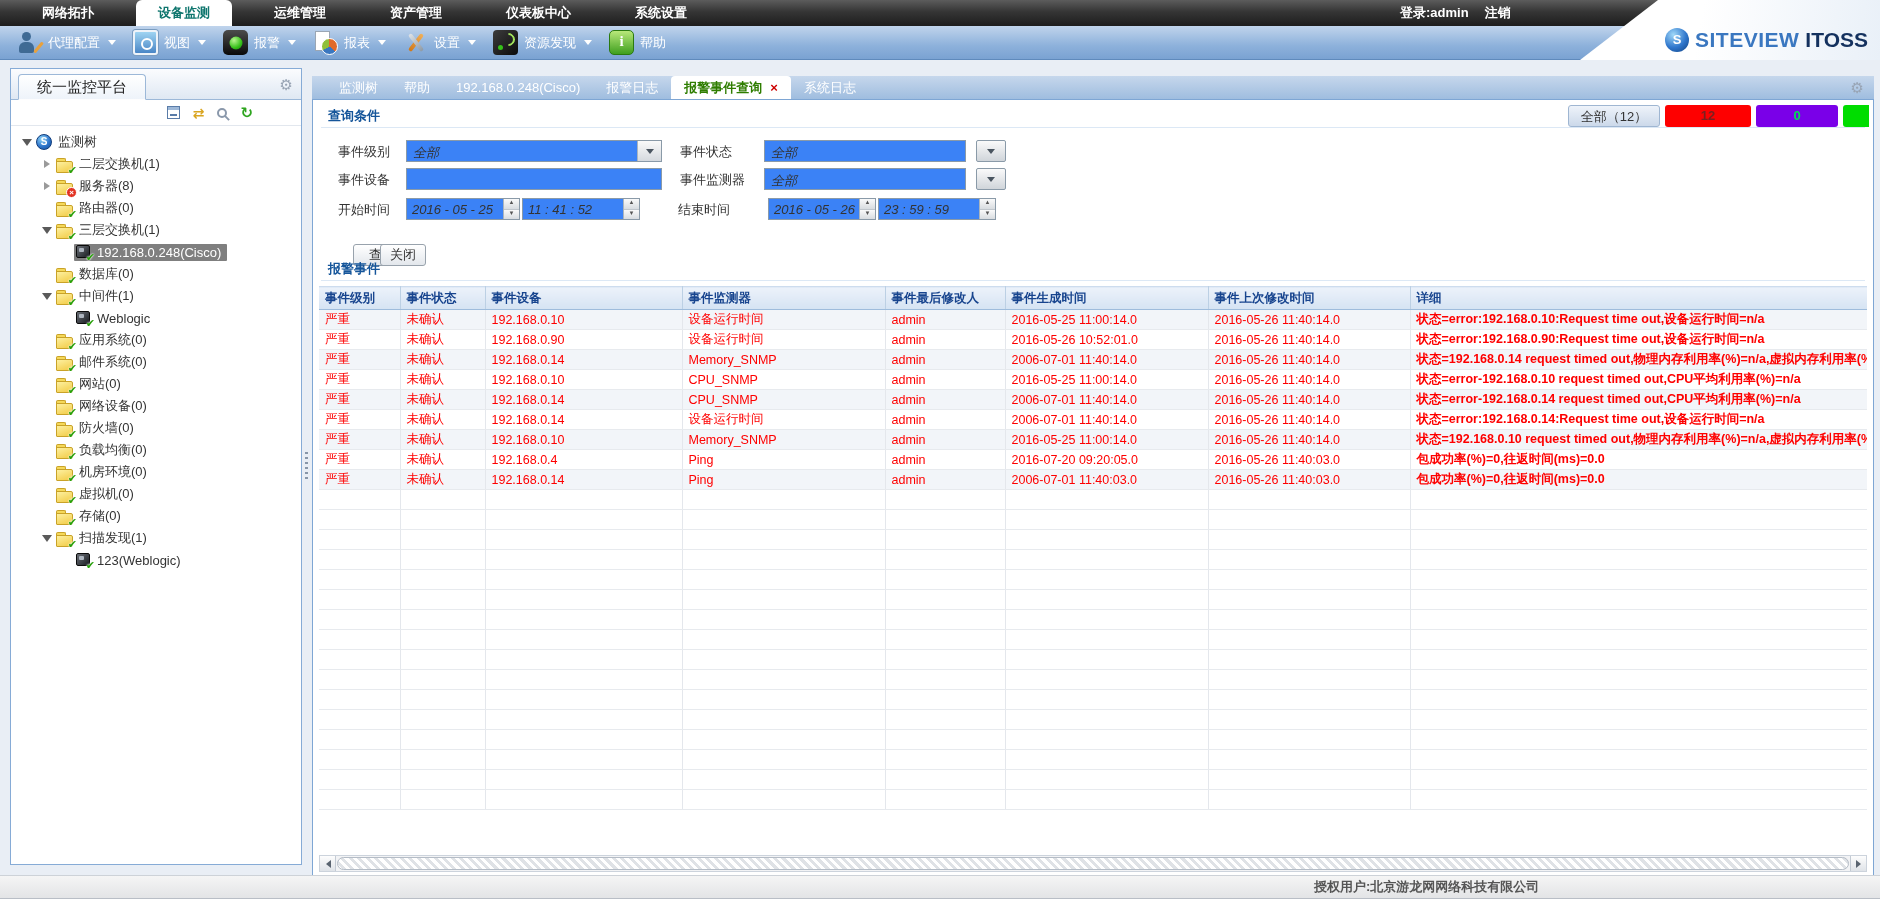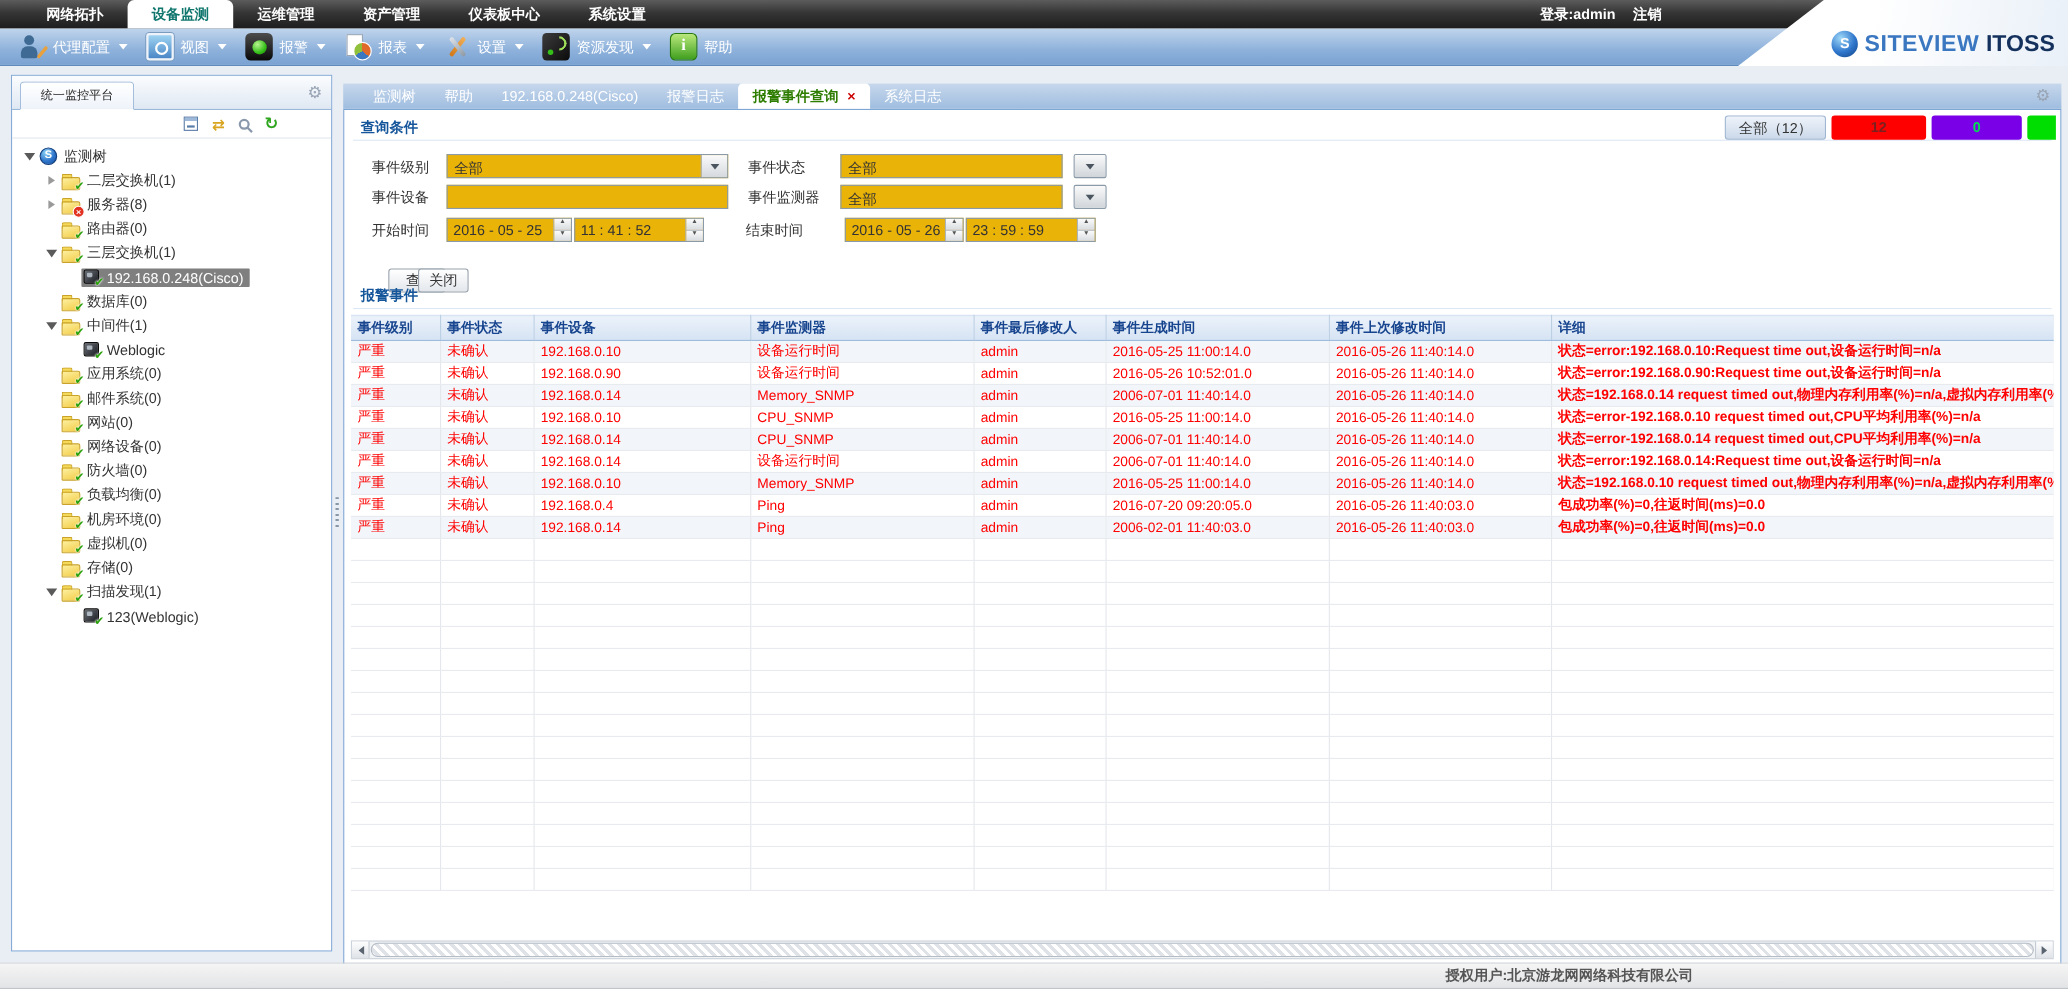--- a/index.html
+++ b/index.html
@@ -4,21 +4,21 @@
 <style>
   * { margin:0; padding:0; box-sizing:border-box; }
   html,body { width:1880px; height:907px; background:#fff; }
   body { font-family:"Liberation Sans","DejaVu Sans",sans-serif; position:relative; overflow:hidden; }
   #root { position:relative; width:1880px; height:907px; background:#fff; overflow:hidden; }
   #band { position:absolute; left:0; top:60px; width:1880px; height:815px; background:#e9eef5; }
 
   
   #menubar { position:absolute; left:0; top:0; width:1880px; height:26px;
     background:linear-gradient(#5c5c5c,#353535 45%,#1d1d1d); }
-  #menu-items { display:flex; margin-left:20px; height:26px; }
+  #menu-items { display:flex; margin-left:20px; height:26px;gap:20px; }
   .mitem { padding:0 22px; line-height:26px; color:#fff; font-size:13px; font-weight:bold; cursor:pointer; white-space:nowrap; }
   .mitem.mactive { background:#fff; color:#0f766e; border-radius:6px 6px 0 0; }
   #login-area { position:absolute; left:1400px; top:0; height:26px; display:flex; gap:16px; align-items:center; color:#fff; font-size:13px; font-weight:bold; }
 
   
   #toolbar { position:absolute; left:0; top:26px; width:1880px; height:34px;
     background:linear-gradient(#c0d4ec,#8db1db 60%,#7aa2d2); border-bottom:1px solid #5f8abc;
     display:flex; align-items:center;text-align:center; }
   .tbitem { display:flex; align-items:center; gap:6px; margin-left:17px; color:#fff; font-size:13px; cursor:pointer; white-space:nowrap; }
   .chev { width:0; height:0; border-left:4px solid transparent; border-right:4px solid transparent; border-top:5px solid #fff; margin-left:2px; }
@@ -50,21 +50,21 @@
   .brand-ball { width:24px; height:24px; border-radius:50%; color:#fff; text-align:center; line-height:24px; font-weight:bold; font-size:13px;
     background:radial-gradient(circle at 35% 28%,#9fd8f8,#2f76cc 55%,#10407f); }
   .brand-primary { font-size:21px; font-weight:bold; color:#3a77c0; letter-spacing:.5px; }
   .brand-secondary { font-size:21px; font-weight:bold; color:#14315e; }
 
   
   #sidebar { position:absolute; left:10px; top:68px; width:292px; height:797px; background:#fff; border:1px solid #86abd6; }
   .sb-strip { height:31px; background:linear-gradient(#fbfcfe,#dfe8f3); border-bottom:1px solid #9cb8d8; position:relative; }
   .sb-tab { position:absolute; left:7px; top:5px; height:26px; line-height:24px; padding:0 18px;
     background:linear-gradient(#ffffff,#eef3fa); border:1px solid #9cb8d8; border-bottom:1px solid #fdfdfe;
-    border-radius:4px 4px 0 0; font-size:11px; color:#222; }
+    border-radius:4px 4px 0 0; font-size:15px; color:#222; }
   .gear { color:#98a4b4; font-size:15px; line-height:15px; cursor:pointer; }
   .sb-gear { position:absolute; right:8px; top:8px; }
   .sb-tools { height:26px; border-bottom:1px solid #e2e7ee; display:flex; align-items:center; justify-content:flex-end; gap:13px; padding-right:48px; }
   .s-collapse { width:13px; height:13px; border:1px solid #5a7ca8; background:#fff; position:relative; }
   .s-collapse::before { content:""; position:absolute; left:0; top:0; right:0; height:3px; background:#9db8d8; }
   .s-collapse::after { content:""; position:absolute; left:2px; top:7px; right:2px; height:2px; background:#5a7ca8; }
   .s-swap { color:#d9a520; font-size:14px; font-weight:bold; line-height:14px; }
   .s-search { width:10px; height:10px; border:2px solid #8a98ab; border-radius:50%; position:relative; }
   .s-search::after { content:""; position:absolute; width:6px; height:2px; background:#8a98ab; transform:rotate(45deg); right:-5px; bottom:-3px; }
   .s-refresh { color:#2fa520; font-size:15px; font-weight:bold; line-height:15px; }
@@ -105,21 +105,21 @@
   #q-title { left:15px; top:7px; }
   .rule { position:absolute; left:8px; right:8px; border-top:1px solid #dce8f5; }
   #q-rule { top:27px; }
   #badges { position:absolute; top:5px; right:4px; display:flex; gap:5px; }
   .badge { height:22px; line-height:22px; border-radius:3px; text-align:center; font-size:13px; cursor:pointer; }
   .b-all { width:92px; background:linear-gradient(#eef3fa,#ccd9ea); border:1px solid #9fb6d2; color:#333; }
   .b-red { width:86px; background:#fe0000; color:#7a2020; font-weight:bold; }
   .b-purple { width:82px; background:#7a00e8; color:#00e050; font-weight:bold; }
   .b-green { width:26px; background:#00dd00; border-radius:3px 0 0 3px; }
   .flabel { position:absolute; font-size:13px; color:#333; white-space:nowrap; }
-  .ctrl { position:absolute; height:22px; border:1px solid #8a9aa8; background:#eab308; font-size:13px; color:#333; display:flex; }
+  .ctrl { position:absolute; height:22px; border:1px solid #8a9aa8; background:#3b82f6; font-size:13px; color:#333; display:flex;font-style:italic; }
   .combo-val { flex:1; padding:3px 6px; overflow:hidden; white-space:nowrap; }
   .combo-btn { width:24px; background:linear-gradient(#fafafa,#d5d9de); border-left:1px solid #aab4bd; display:flex; align-items:center; justify-content:center; cursor:pointer; }
   .dtri { width:0; height:0; border:4px solid transparent; border-top:5px solid #4a5560; margin-top:5px; }
   .drop-btn { position:absolute; width:30px; height:22px; border:1px solid #8a9aa8; border-radius:2px;
     background:linear-gradient(#fafafa,#d0d5da); display:flex; align-items:center; justify-content:center; cursor:pointer; }
   .spin-val { flex:1; padding:3px 5px; white-space:nowrap; overflow:hidden; }
   .spin-btns { width:16px; display:flex; flex-direction:column; border-left:1px solid #aab4bd; cursor:pointer; }
   .su,.sd { flex:1; font-size:6px; line-height:6px; text-align:center; color:#555; background:linear-gradient(#fafafa,#d8dce0); }
   .su { border-bottom:1px solid #c0c6cc; }
   .fbtn { position:absolute; top:144px; height:22px; padding:0 9px; background:linear-gradient(#ffffff,#e3e7ec);
@@ -628,21 +628,21 @@
               <td>2016-07-20 09:20:05.0</td>
               <td>2016-05-26 11:40:03.0</td>
               <td class="detail">包成功率(%)=0,往返时间(ms)=0.0</td>
             </tr>
             <tr class="odd">
               <td>严重</td>
               <td>未确认</td>
               <td>192.168.0.14</td>
               <td>Ping</td>
               <td>admin</td>
-              <td>2006-02-01 11:40:03.0</td>
+              <td>2006-07-01 11:40:03.0</td>
               <td>2016-05-26 11:40:03.0</td>
               <td class="detail">包成功率(%)=0,往返时间(ms)=0.0</td>
             </tr>
             <tr>
               <td>&nbsp;</td>
               <td>&nbsp;</td>
               <td>&nbsp;</td>
               <td>&nbsp;</td>
               <td>&nbsp;</td>
               <td>&nbsp;</td>

